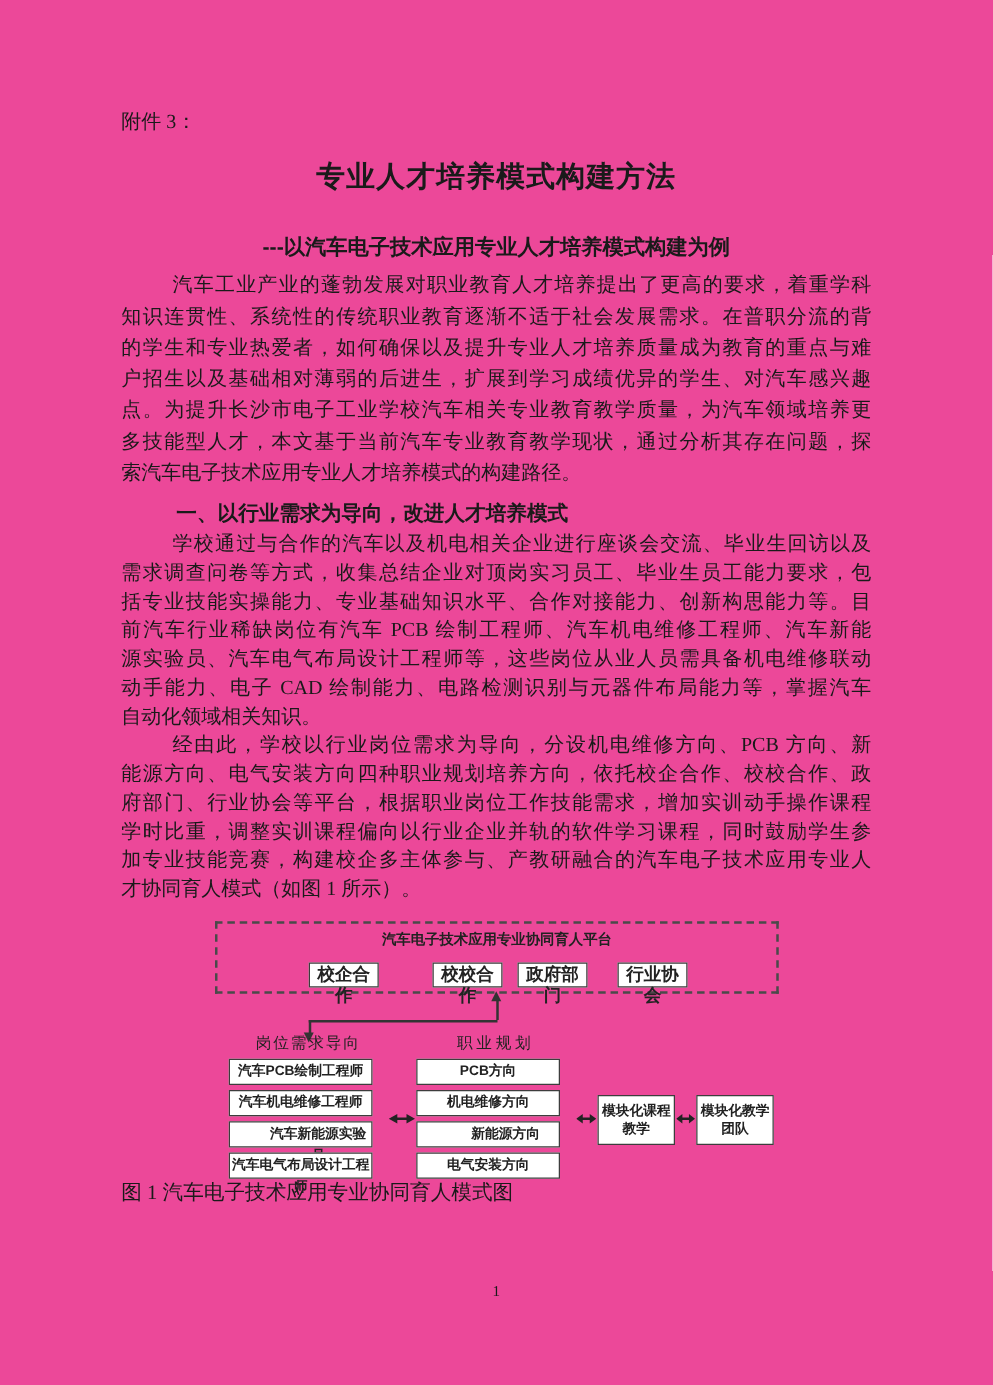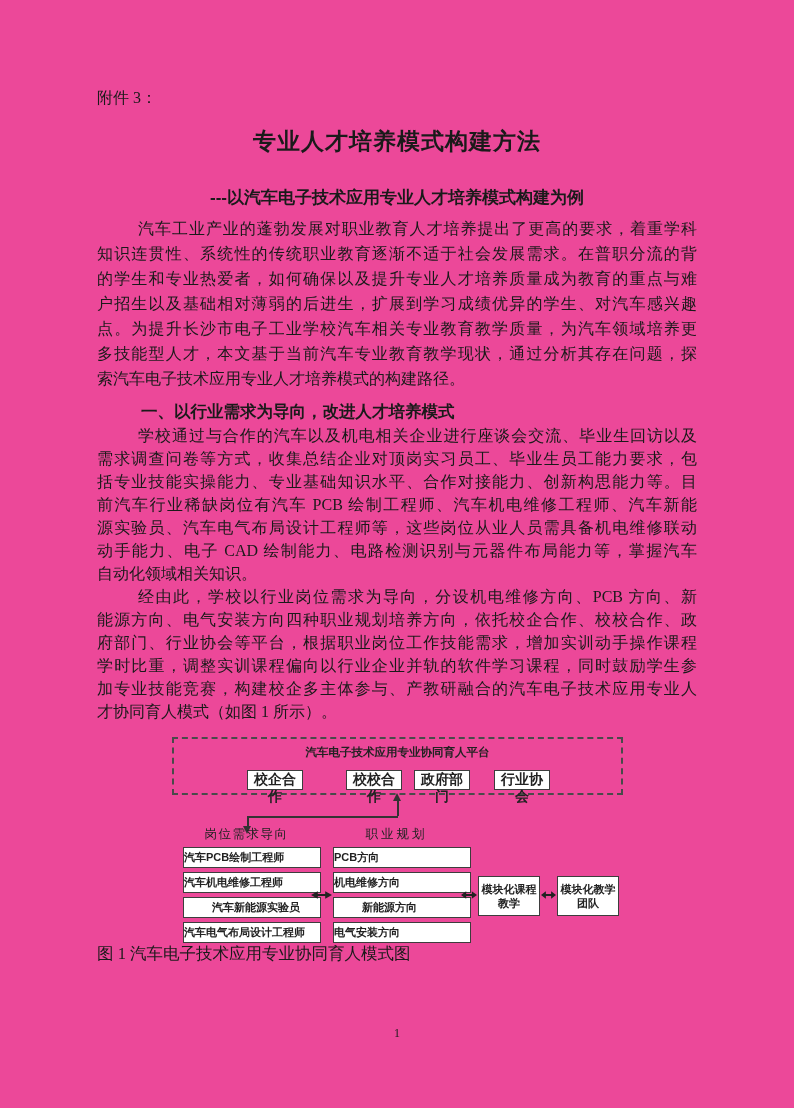--- a/index.html
+++ b/index.html
@@ -89,25 +89,25 @@
     border-left:4.5px solid transparent;border-right:4.5px solid transparent;
     border-top:8px solid #333;
   }
   .col-header{
     position:absolute;top:92px;width:127px;
     text-align:center;font-size:12.5px;line-height:15px;color:#222;
   }
   .col-header.left{left:13px;letter-spacing:1.5px;}
   .col-header.mid{left:163px;letter-spacing:3px;}
   .dbox{
-    position:absolute;width:138px;height:21px;
+    position:absolute;width:115px;height:21px;
     border:1.5px solid #3d3d3d;background:#fff;
     font-family:"Liberation Sans","DejaVu Sans",sans-serif;
     font-weight:bold;font-size:11px;line-height:18px;
-    color:#222;
+    text-align:center;color:#222;
   }
   .colL{left:13px;}
   .colM{left:163px;}
   .r0{top:112px;}.r1{top:137px;}.r2{top:162px;padding-left:28px;}.r3{top:187px;}
   .rbox{
     position:absolute;top:141px;width:62px;height:40px;
     border:1.5px solid #3d3d3d;background:#fff;
     display:flex;align-items:center;justify-content:center;
     text-align:center;
     font-family:Liberation Sans, sans-serif;

